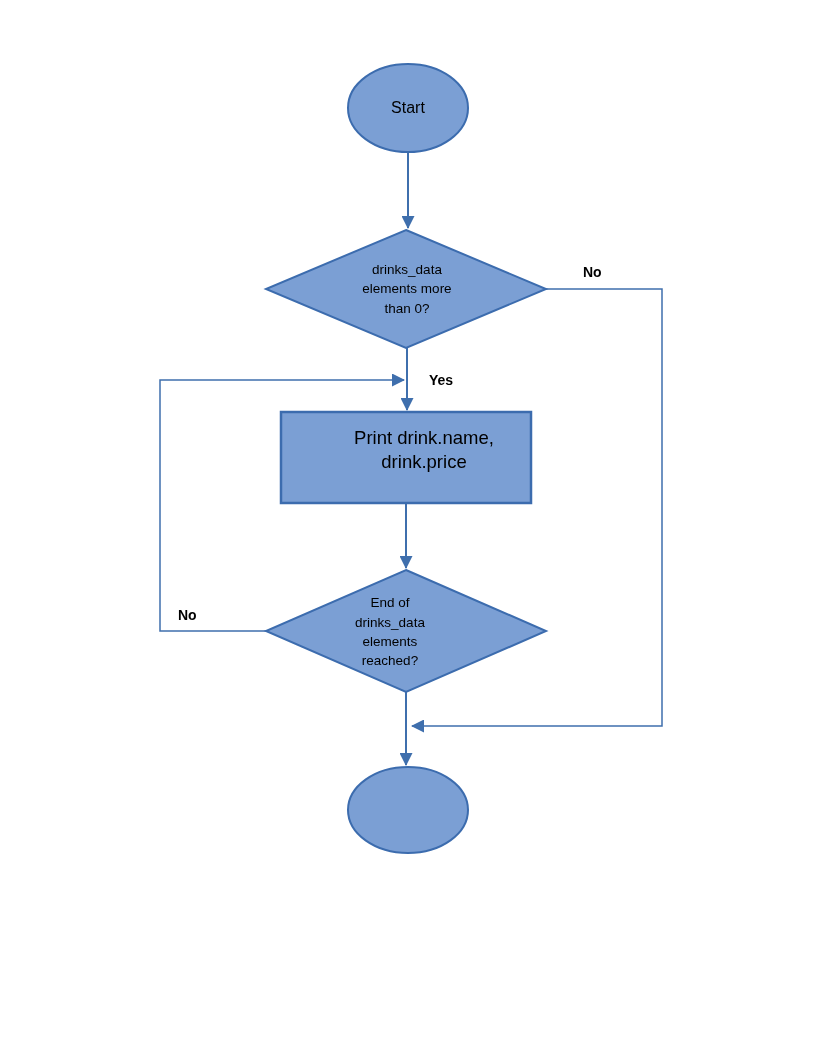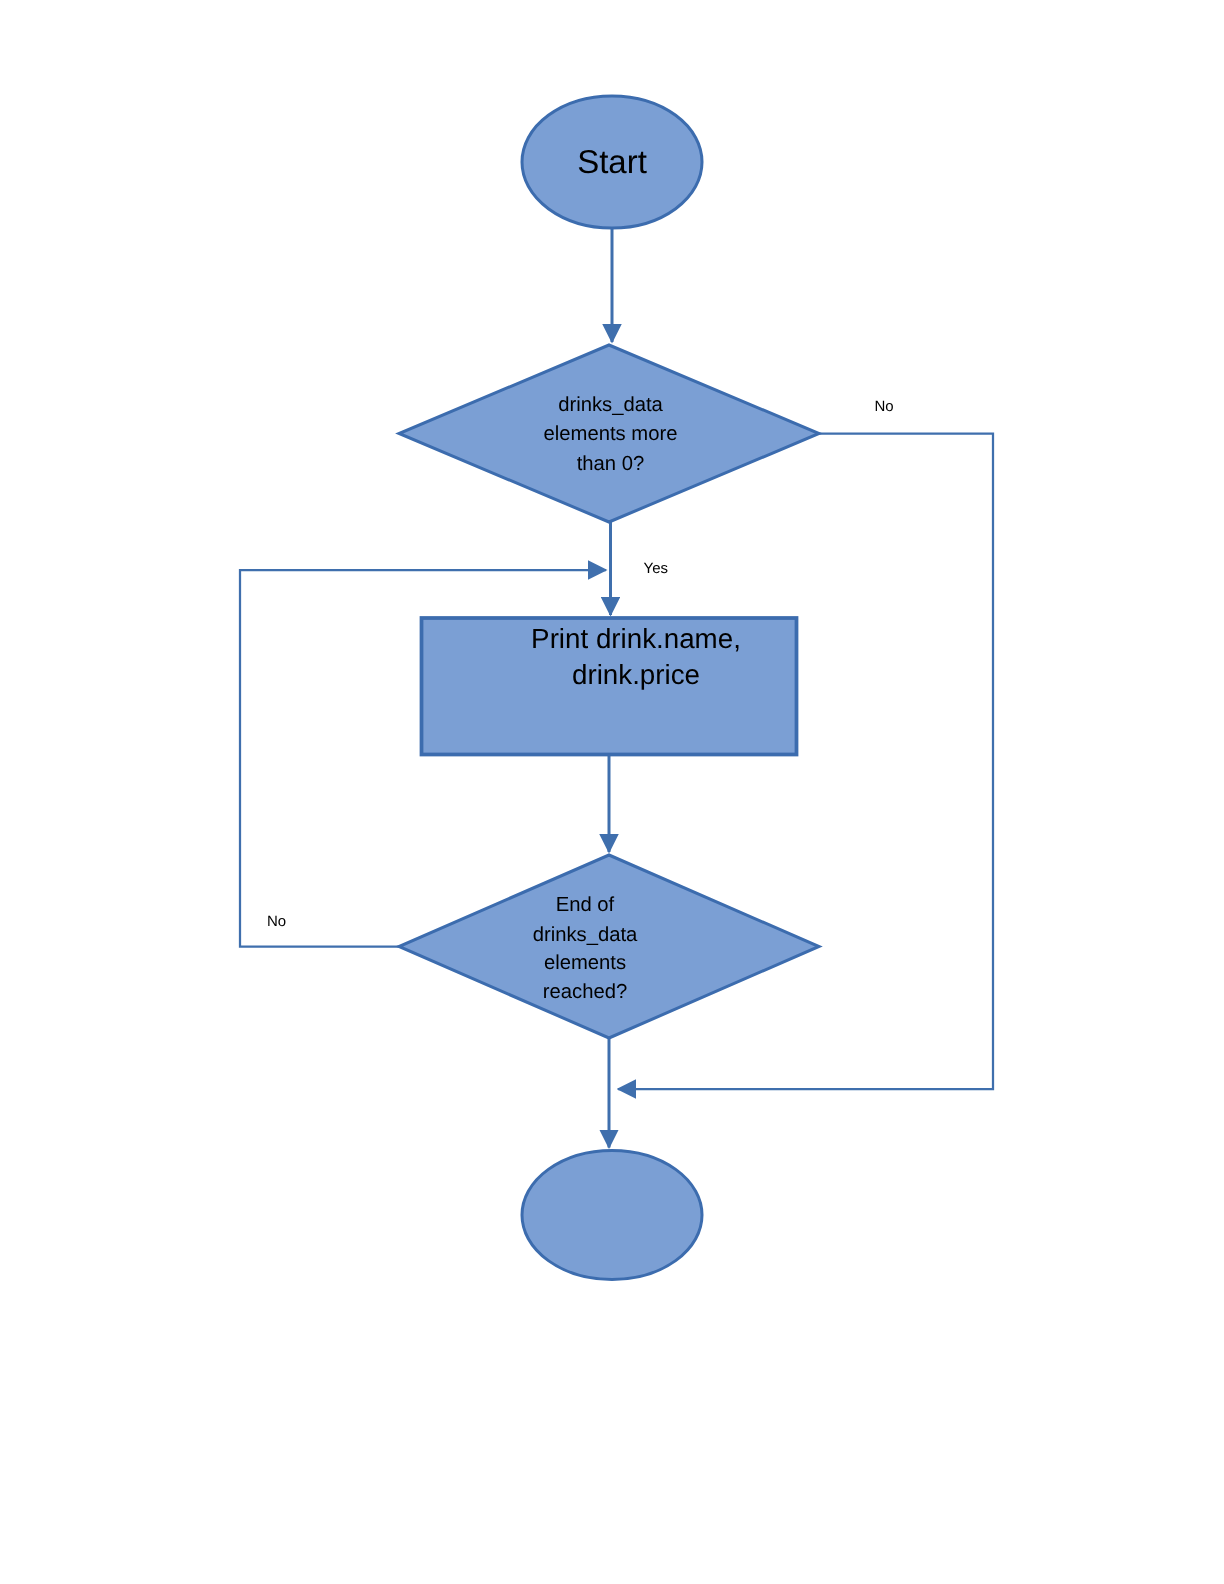--- a/index.html
+++ b/index.html
@@ -26,35 +26,35 @@
     position: absolute;
     display: flex;
     align-items: center;
     justify-content: center;
     text-align: center;
     white-space: pre-line;
     color: #000000;
     pointer-events: none;
   }
   .terminator-label {
-    font-size: 22px;
+    font-size: 16px;
     line-height: 26px;
   }
   .decision-label {
     font-size: 13.5px;
     line-height: 19.3px;
   }
   .process-label {
     font-size: 18.5px;
     line-height: 24px;
   }
   .edge-label {
     position: absolute;
-    font-size: 10px;
-    font-weight: normal;
+    font-size: 14px;
+    font-weight: bold;
     color: #000000;
     line-height: 18px;
   }
 </style>
 </head>
 <body>
 
 <div id="canvas">
 
   <svg id="shapes-layer" viewBox="0 0 816 1056" xmlns="http://www.w3.org/2000/svg">
@@ -77,21 +77,21 @@
     <polygon points="406,570 546,631 406,692 266,631" fill="#7b9fd4" stroke="#3c6cae" stroke-width="2"></polygon>
     <ellipse cx="408" cy="810" rx="60" ry="43" fill="#7b9fd4" stroke="#3c6cae" stroke-width="2"></ellipse>
   </svg>
 
   <div class="node-label terminator-label" style="left:348px; top:64px; width:120px; height:88px;">Start</div>
 
   <div class="node-label decision-label" style="left:307px; top:252px; width:200px; height:74px;">drinks_data
 elements more
 than 0?</div>
 
-  <div class="node-label process-label" style="left:281px; top:392px; width:286px; height:91px;">Print drink.name,
+  <div class="node-label process-label" style="left:281px; top:404px; width:286px; height:91px;">Print drink.name,
 drink.price</div>
 
   <div class="node-label decision-label" style="left:290px; top:592px; width:200px; height:80px;">End of
 drinks_data
 elements
 reached?</div>
 
 
   <div class="edge-label" style="left:583px; top:263px;">No</div>
 

